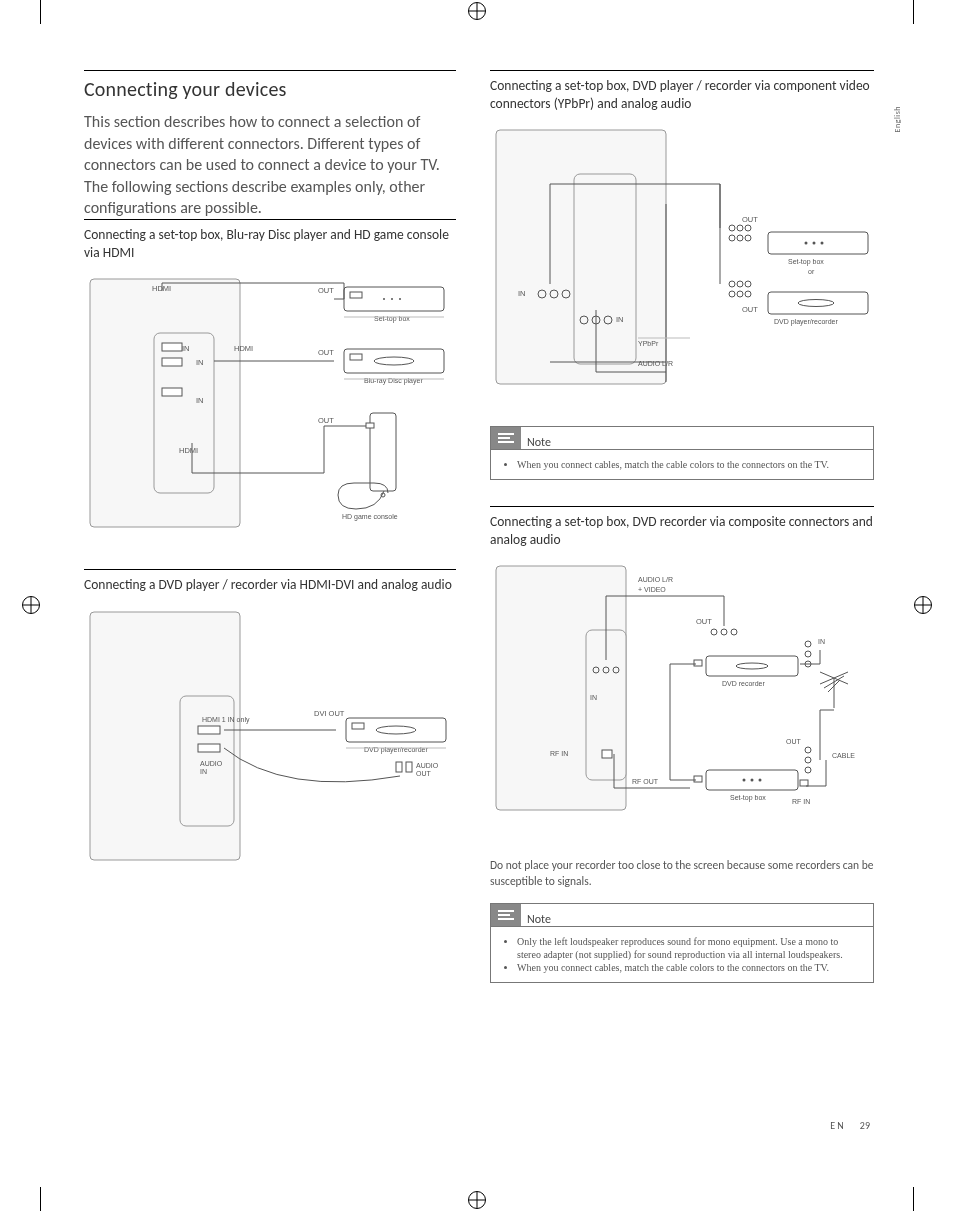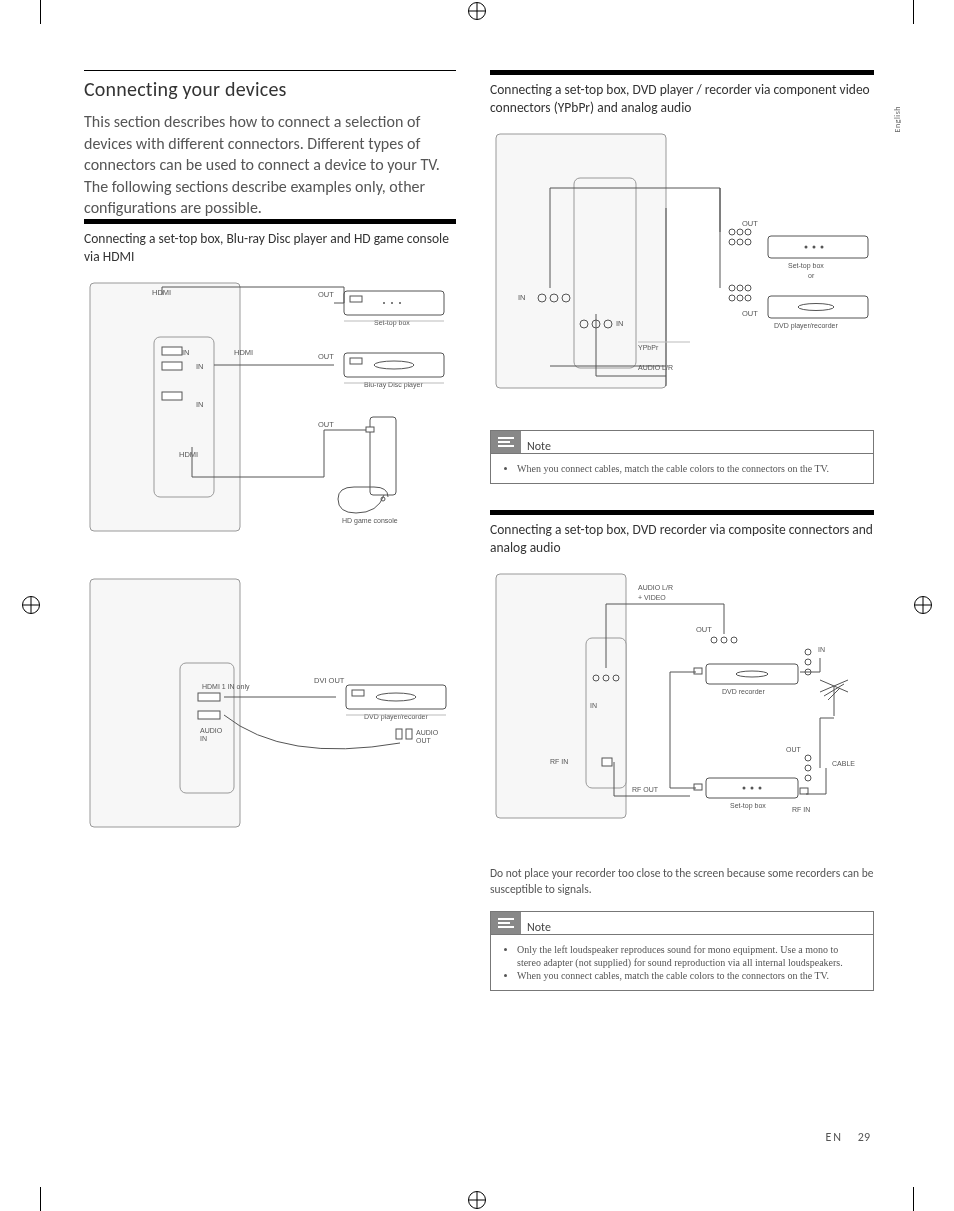--- a/index.html
+++ b/index.html
@@ -47,21 +47,21 @@
     letter-spacing: .2px;
   }
   .intro {
     font-size: 16px;
     line-height: 1.35;
     color: #565656;
   }
   h3 {
     font-size: 13.5px;
     font-weight: 400;
-    border-top: 5px solid #000000;
+    border-top: 1px solid #000000;
     padding-top: 6px;
     line-height: 1.3;
     margin-bottom: 12px;
   }
   .diagram {
     width: 100%;
     border: none;
     margin-bottom: 36px;
   }
   .diagram svg { display: block; }
@@ -102,22 +102,22 @@
     right: -18px;
     top: 36px;
     font-size: 8px;
     letter-spacing: .5px;
     transform: rotate(-90deg);
     transform-origin: right top;
     color: #666;
   }
   .footer {
     position: absolute;
-    bottom: 67px; right: 84px;
-    font-size: 12px; color: #555;
+    bottom: 79px; right: 84px;
+    font-size: 10px; color: #555;
     letter-spacing: 2px;
   }
   .footer .pn { letter-spacing: 0; margin-left: 10px; }
 
   
   .dl { font: 7.5px/1 sans-serif; fill: #555; }
   .dls { font: 7px/1 sans-serif; fill: #555; }
   .box { fill: #fff; stroke: #555; stroke-width: 1; }
   .panel { fill: #f7f7f7; stroke: #999; stroke-width: 1; }
   .wire { fill: none; stroke: #555; stroke-width: 1; }
@@ -182,20 +182,21 @@
 
         <path class="wire" d="M300 218 q-6 18 -28 18 q-18 0 -18 -14 q0 -12 16 -12 h20 q14 0 14 10"></path>
         <text class="dls" x="258" y="246">HD game console</text>
 
         <path class="wire" d="M78 18 V10 H260 V26 H250"></path>
         <path class="wire" d="M130 88 H250"></path>
         <path class="wire" d="M108 170 V200 H240 V153 H282"></path>
       </svg>
     </div>
 
+    <h3>Connecting a DVD player / recorder via HDMI-DVI and analog audio</h3>
     <div class="diagram">
       <svg viewBox="0 0 372 260" width="372" height="260">
         <rect class="panel" x="6" y="6" width="150" height="248" rx="4"></rect>
         <rect class="panel" x="96" y="90" width="54" height="130" rx="6"></rect>
 
         <rect class="box" x="114" y="120" width="22" height="8"></rect>
         <rect class="box" x="114" y="138" width="22" height="8"></rect>
         <text class="dls" x="118" y="116">HDMI 1 IN only</text>
         <text class="dls" x="116" y="160">AUDIO</text>
         <text class="dls" x="116" y="168">IN</text>

